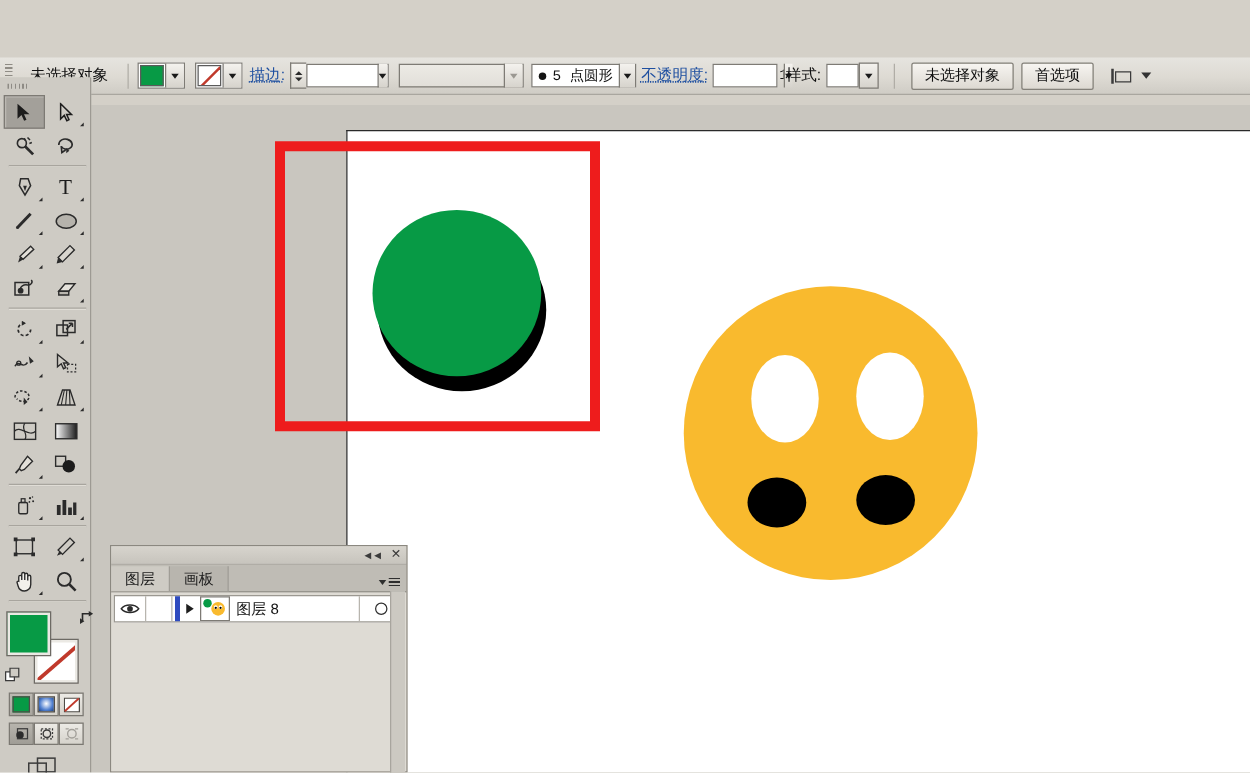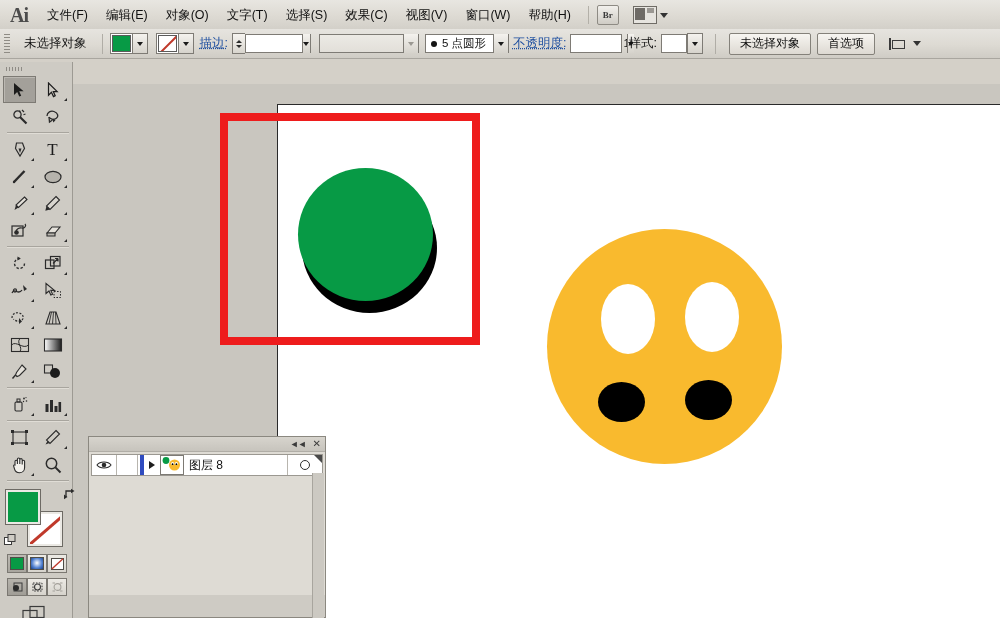--- a/index.html
+++ b/index.html
@@ -35,21 +35,21 @@
     display:flex;align-items:center;justify-content:center;border-radius:2px;
   }
   .viewmode{display:flex;align-items:center;gap:3px;margin-left:14px;}
   .vm-icon{width:22px;height:16px;border:1px solid #6f6c66;background:#e6e4df;position:relative;}
   .vm-icon:before{content:"";position:absolute;left:1px;top:1px;width:10px;height:12px;background:#6e6b66;}
   .vm-icon:after{content:"";position:absolute;left:13px;top:1px;width:7px;height:5px;background:#9b9893;}
   .caret{width:0;height:0;border-left:4px solid transparent;border-right:4px solid transparent;border-top:5px solid #333;}
 
   
   .ctrlbar{
-    position:absolute;left:0;top:29px;width:1000px;height:30px;
+    position:absolute;left:0;top:46px;width:1000px;height:30px;
     background:linear-gradient(to bottom,#e6e4df 0%,#dddad3 55%,#cfccc5 100%);
     border-bottom:1px solid #a9a69f;
     display:flex;align-items:center;padding-left:4px;box-sizing:border-box;
   }
   .grip{width:6px;height:20px;background:
       repeating-linear-gradient(to bottom,#8f8c85 0 1px,transparent 1px 3px);
       margin-right:6px;}
   .nosel-label{font-size:12.5px;color:#111;padding:0 8px;white-space:nowrap;}
   .vsep{width:1px;height:20px;background:#b0ada6;margin:0 7px;}
   .swatch-group{display:flex;align-items:center;border:1px solid #7e7b75;height:19px;background:#fff;}
@@ -61,21 +61,21 @@
     width:14px;height:19px;border-left:1px solid #7e7b75;background:linear-gradient(#f4f2ee,#d6d3cc);
     display:flex;align-items:center;justify-content:center;
   }
   .tri-dn{width:0;height:0;border-left:3.5px solid transparent;border-right:3.5px solid transparent;border-top:4px solid #1a1a1a;}
   .tri-dn.dim{border-top-color:#9b9892;}
   .stroke-label{color:#1e4fa0;font-size:12.5px;text-decoration:underline;text-decoration-style:dotted;margin:0 4px 0 6px;white-space:nowrap;}
   .spinner{width:12px;height:19px;border:1px solid #7e7b75;border-right:none;background:linear-gradient(#f6f4f0,#d8d5ce);display:flex;flex-direction:column;justify-content:center;align-items:center;gap:2px;}
   .sp-up{width:0;height:0;border-left:3px solid transparent;border-right:3px solid transparent;border-bottom:3.5px solid #2b2b2b;}
   .sp-dn{width:0;height:0;border-left:3px solid transparent;border-right:3px solid transparent;border-top:3.5px solid #2b2b2b;}
   .combo{
-    height:19px;border:1px solid #7e7b75;background:#fff;display:flex;align-items:center;box-sizing:border-box;
+    height:19px;border:1px solid #7e7b75;background:#fff;display:flex;align-items:center;box-sizing:border-box;font-family:Liberation Mono, monospace;
   }
   .combo .txt{padding:0 4px;font-size:11.5px;line-height:17px;white-space:nowrap;overflow:hidden;color:#111;margin-left:48px;}
   .combo.flat{background:linear-gradient(#eceae5,#e2dfd9);}
   .brush-combo{width:100px;}
   .dotlabel{display:flex;align-items:center;gap:5px;padding:0 5px;font-size:11.5px;white-space:nowrap;}
   .dot{width:6px;height:6px;border-radius:50%;background:#141414;}
   .opacity-label{color:#1e4fa0;font-size:12.5px;text-decoration:underline;text-decoration-style:dotted;margin:0 4px 0 4px;white-space:nowrap;}
   .plainlabel{font-size:12.5px;color:#111;margin:0 4px 0 6px;white-space:nowrap;}
   .opacity-combo{width:52px;}
   .style-combo{width:26px;}
@@ -184,38 +184,20 @@
   .lp-target{width:34px;display:flex;align-items:center;justify-content:center;border-left:1px solid #b8b5ae;height:20px;}
   .lp-target .ring{width:10px;height:10px;border:1.5px solid #2e2e2e;border-radius:50%;box-sizing:border-box;}
   .lp-corner{position:absolute;right:0;top:0;width:0;height:0;border-top:8px solid #4a4a4a;border-left:8px solid transparent;}
   .lp-scroll{position:absolute;right:1px;top:0;width:11px;height:100%;background:#ccc9c2;border-left:1px solid #a8a59e;}
 </style>
 </head>
 <body>
 
 <div id="app">
 
-  <div class="menubar">
-    <div class="ai-logo">Ai</div>
-    <div class="menu-item">文件(F)</div>
-    <div class="menu-item">编辑(E)</div>
-    <div class="menu-item">对象(O)</div>
-    <div class="menu-item">文字(T)</div>
-    <div class="menu-item">选择(S)</div>
-    <div class="menu-item">效果(C)</div>
-    <div class="menu-item">视图(V)</div>
-    <div class="menu-item">窗口(W)</div>
-    <div class="menu-item">帮助(H)</div>
-    <div class="mb-sep"></div>
-    <div class="br-btn">Br</div>
-    <div class="viewmode">
-      <div class="vm-icon"></div>
-      <div class="caret"></div>
-    </div>
-  </div>
 
   <div class="ctrlbar">
     <div class="grip"></div>
     <div class="nosel-label">未选择对象</div>
     <div class="vsep"></div>
 
     <div class="swatch-group">
       <div class="swatch green"></div>
       <div class="mini-drop">
           <div class="tri-dn"></div>
@@ -581,20 +563,28 @@
     <svg class="screenmode" viewBox="0 0 26 20">
       <rect x="1" y="5.5" width="14" height="11" fill="#cecbc4" stroke="#3b3b3b" stroke-width="1.2"></rect>
       <rect x="8" y="1.5" width="14" height="11" fill="none" stroke="#3b3b3b" stroke-width="1.2"></rect>
     </svg>
   </div>
 
   <div class="layers">
     <div class="lp-titlebar">
       <span class="lp-collapse">◄◄</span>
       <span class="lp-close">✕</span>
+    </div>
+    <div class="lp-tabs">
+      <div class="lp-tab active">图层</div>
+      <div class="lp-tab inactive">画板</div>
+      <div class="lp-menu">
+        <span class="tri"></span>
+        <span class="lines"></span>
+      </div>
     </div>
     <div class="lp-list">
       <div class="lp-row">
         <div class="lp-eye">
           <svg width="16" height="10" viewBox="0 0 16 10">
             <path d="M1 5 C4 1 12 1 15 5 C12 9 4 9 1 5 Z" fill="none" stroke="#2b2b2b" stroke-width="1.1"></path>
             <circle cx="8" cy="5" r="2.3" fill="#2b2b2b"></circle>
           </svg>
         </div>
         <div class="lp-lock"></div>

